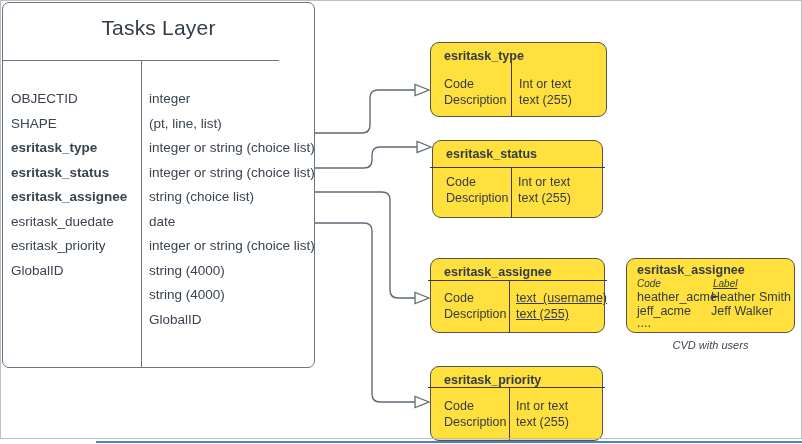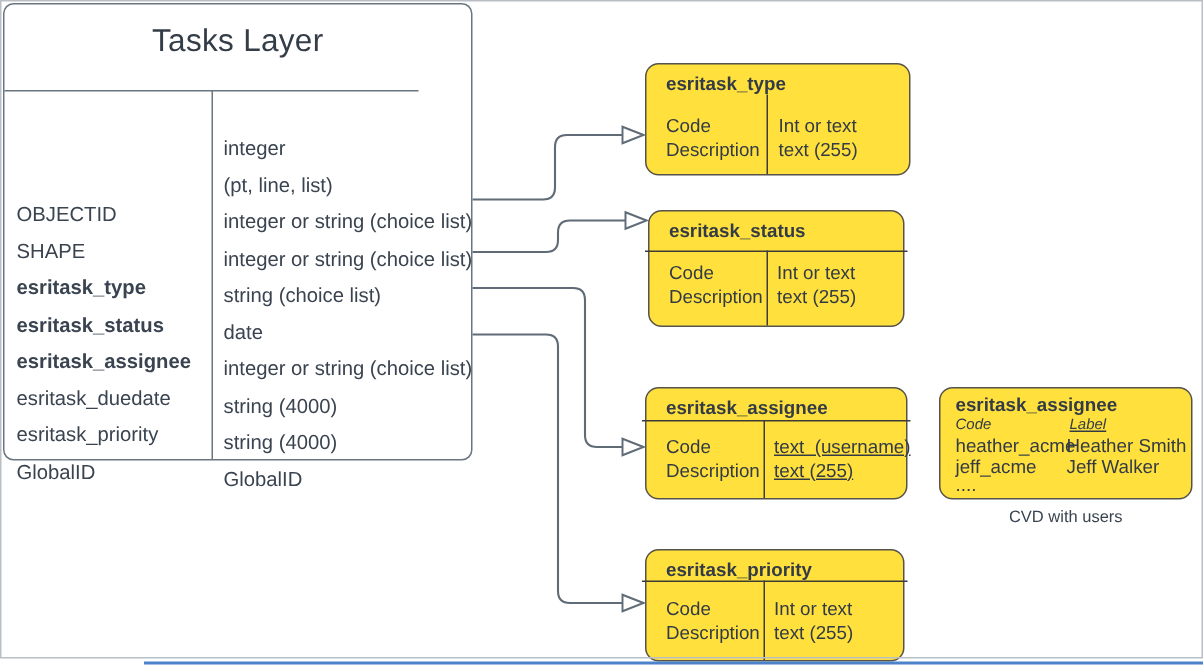--- a/index.html
+++ b/index.html
@@ -9,31 +9,31 @@
     background:#ffffff; position:relative; overflow:hidden;
     color:#3a4450;
   }
   .canvas { position:absolute; inset:0; background:#fff; }
   .frame { position:absolute; left:0; top:0; right:0; bottom:5px;
            border:1px solid #b9bfc5; pointer-events:none; }
   .bottom-accent { position:absolute; left:96px; right:0; top:441px; height:2px;
            background:#4b82c9; }
 
   
-  .tasks-table { position:absolute; left:2px; top:2px; width:313px; height:305px;
+  .tasks-table { position:absolute; left:2px; top:2px; width:313px; height:366px;
     background:#fff; border:1.4px solid #6b7580; border-radius:7px; }
   .tasks-title { position:absolute; left:0; top:13px; width:100%; text-align:center;
     font-size:21px; color:#333c47; letter-spacing:.2px; }
   .tasks-title-rule { position:absolute; left:0; top:57px; width:276px; height:0;
     border-top:1.4px solid #6b7580; }
   .tasks-col-divider { position:absolute; left:138px; top:57px; bottom:0; width:0;
     border-left:1.4px solid #6b7580; }
   .tasks-names, .tasks-types { position:absolute; top:84px; font-size:13.5px;
     line-height:24.5px; white-space:nowrap; }
-  .tasks-names { left:8px;margin-top:44px; }
+  .tasks-names { left:8px; }
   .tasks-types { left:146px; }
   .b { font-weight:bold; }
 
   
   .domain { position:absolute; background:#ffe03c; border:1.4px solid #56534a;
     border-radius:9px; }
   .d-title { position:absolute; left:13px; top:6px; font-weight:bold;
     font-size:12.5px; color:#333b46; white-space:nowrap; }
   .d-rule { position:absolute; left:-3px; right:-3px; top:26px; height:0;
     border-top:1.3px solid #3e3c35; }
@@ -72,21 +72,21 @@
   .cvd-title { position:absolute; left:10px; top:4px; font-weight:bold;
     font-size:12.5px; white-space:nowrap; }
   .cvd-colhead { position:absolute; top:19px; font-size:10px; font-style:italic; }
   .cvd-colhead.c1 { left:10px; }
   .cvd-colhead.c2 { left:86px;text-decoration:underline; }
   .cvd-row { position:absolute; font-size:12.5px; white-space:nowrap; }
   .cvd-row .c1 { position:absolute; left:10px; }
   .cvd-row .c2 { position:absolute; left:84px; }
   .cvd-row.r0 { top:31px; } .cvd-row.r1 { top:45px; } .cvd-row.r2 { top:57px; }
   .cvd-caption { position:absolute; left:626px; top:339px; width:169px;
-    text-align:center; font-size:11px; color:#3a4450; }
+    text-align:center; font-size:11px; font-style:italic; color:#3a4450; }
 
   svg.connectors { position:absolute; left:0; top:0; width:802px; height:444px;
     pointer-events:none; }
 </style>
 </head>
 <body>
 
 <div class="canvas">
 
   <svg class="connectors" viewBox="0 0 802 444" xmlns="http://www.w3.org/2000/svg">

